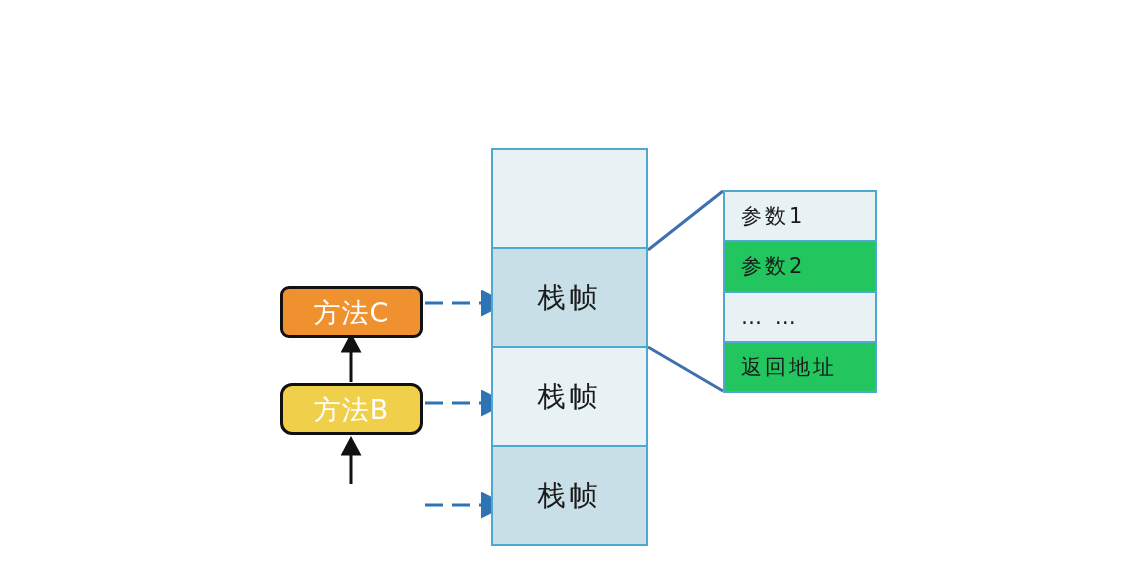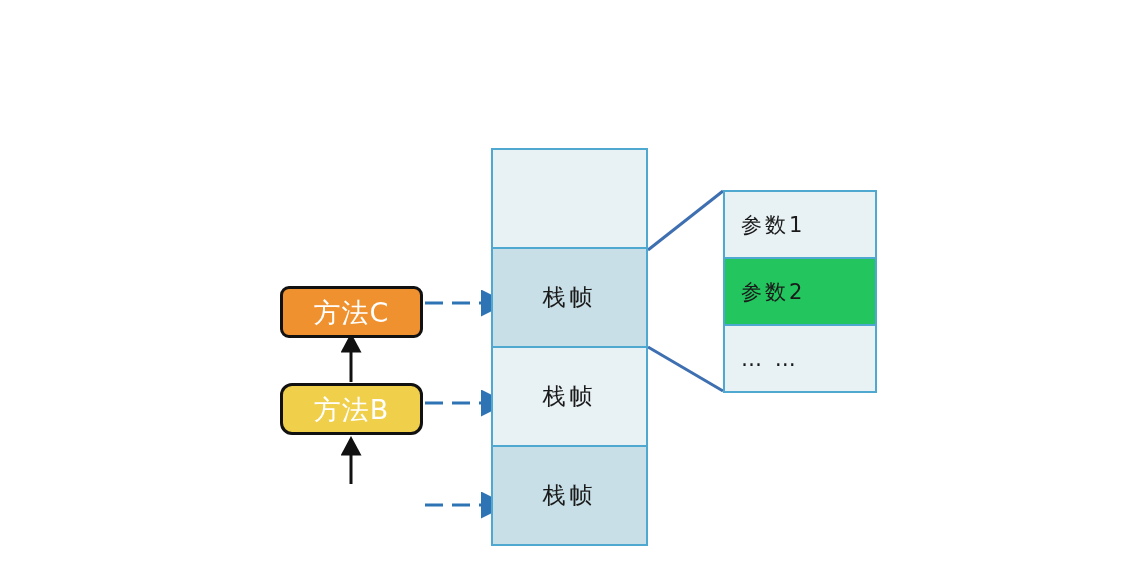--- a/index.html
+++ b/index.html
@@ -78,21 +78,21 @@
     align-items: center;
     justify-content: center;
     border-bottom: 2px solid #4FA8D0;
     position: relative;
   }
   .stack-cell:last-child { border-bottom: none; }
   .cell-light { background: #E8F1F4; }
   .cell-dark  { background: #C8DFE7; }
   .stack-label {
     color: #1a1a1a;
-    font-size: 23px;
+    font-size: 28px;
     letter-spacing: 4px;
     font-family: Liberation Mono, monospace;
   }
 
   
   #detail-panel {
     position: absolute;
     left: 723px;
     top: 190px;
     width: 154px;
@@ -175,15 +175,18 @@
   <div id="detail-panel">
     <div class="detail-row row-light">
       <span class="detail-label">参数1</span>
     </div>
     <div class="detail-row row-dark">
       <span class="detail-label">参数2</span>
     </div>
     <div class="detail-row row-light">
       <span class="detail-label">… …</span>
     </div>
+    <div class="detail-row row-dark">
+      <span class="detail-label">返回地址</span>
+    </div>
   </div>
 
 </div>
 
 </body></html>

